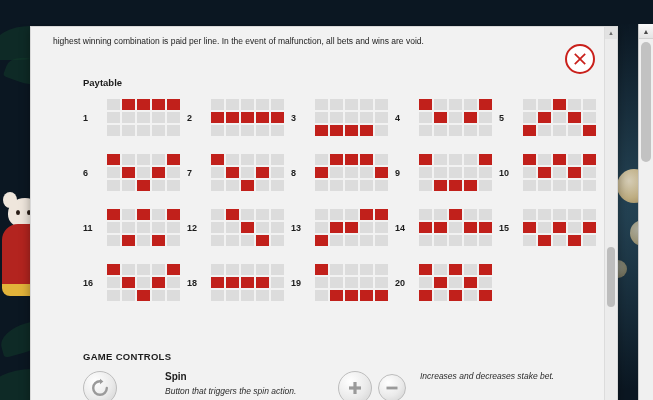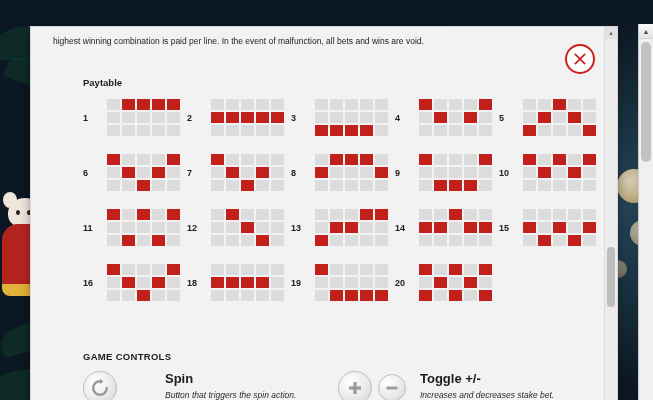--- a/index.html
+++ b/index.html
@@ -238,21 +238,21 @@
     border-radius: 50%;
     background: radial-gradient(circle at 35% 30%, #ffffff 0%, #eaeaea 55%, #cfcfcf 100%);
     border: 1px solid #bdbdbd;
     box-sizing: border-box;
     display: flex; align-items: center; justify-content: center;
     color: #8e8e8e;
   }
   .circle-btn.small { width: 28px; height: 28px; margin-top: 3px; }
   .ctl-text { padding-top: 4px; }
   .ctl-title {
-    font-size: 13px;
+    font-size: 10px;
     font-weight: bold;
     color: #1c1c1c;
     margin-bottom: 4px;
   }
   .ctl-desc {
     font-size: 8.5px;
     color: #2b2b2b;
     font-style: italic;
   }
 
@@ -739,21 +739,20 @@
               <rect x="3" y="7.4" width="12" height="3.2" fill="#9a9a9a"></rect>
             </svg>
           </div>
           <div class="circle-btn small">
             <svg width="16" height="16" viewBox="0 0 16 16">
               <rect x="2.5" y="6.6" width="11" height="2.8" fill="#9a9a9a"></rect>
             </svg>
           </div>
         </div>
         <div class="ctl-text">
-          <div class="ctl-title">Toggle +/-</div>
           <div class="ctl-desc">Increases and decreases stake bet.</div>
         </div>
       </div>
 
     </div>
 
     <div class="modal-scroll">
       <div class="arrow">▲</div>
       <div class="thumb"></div>
       <div class="arrow bottom">▼</div>

